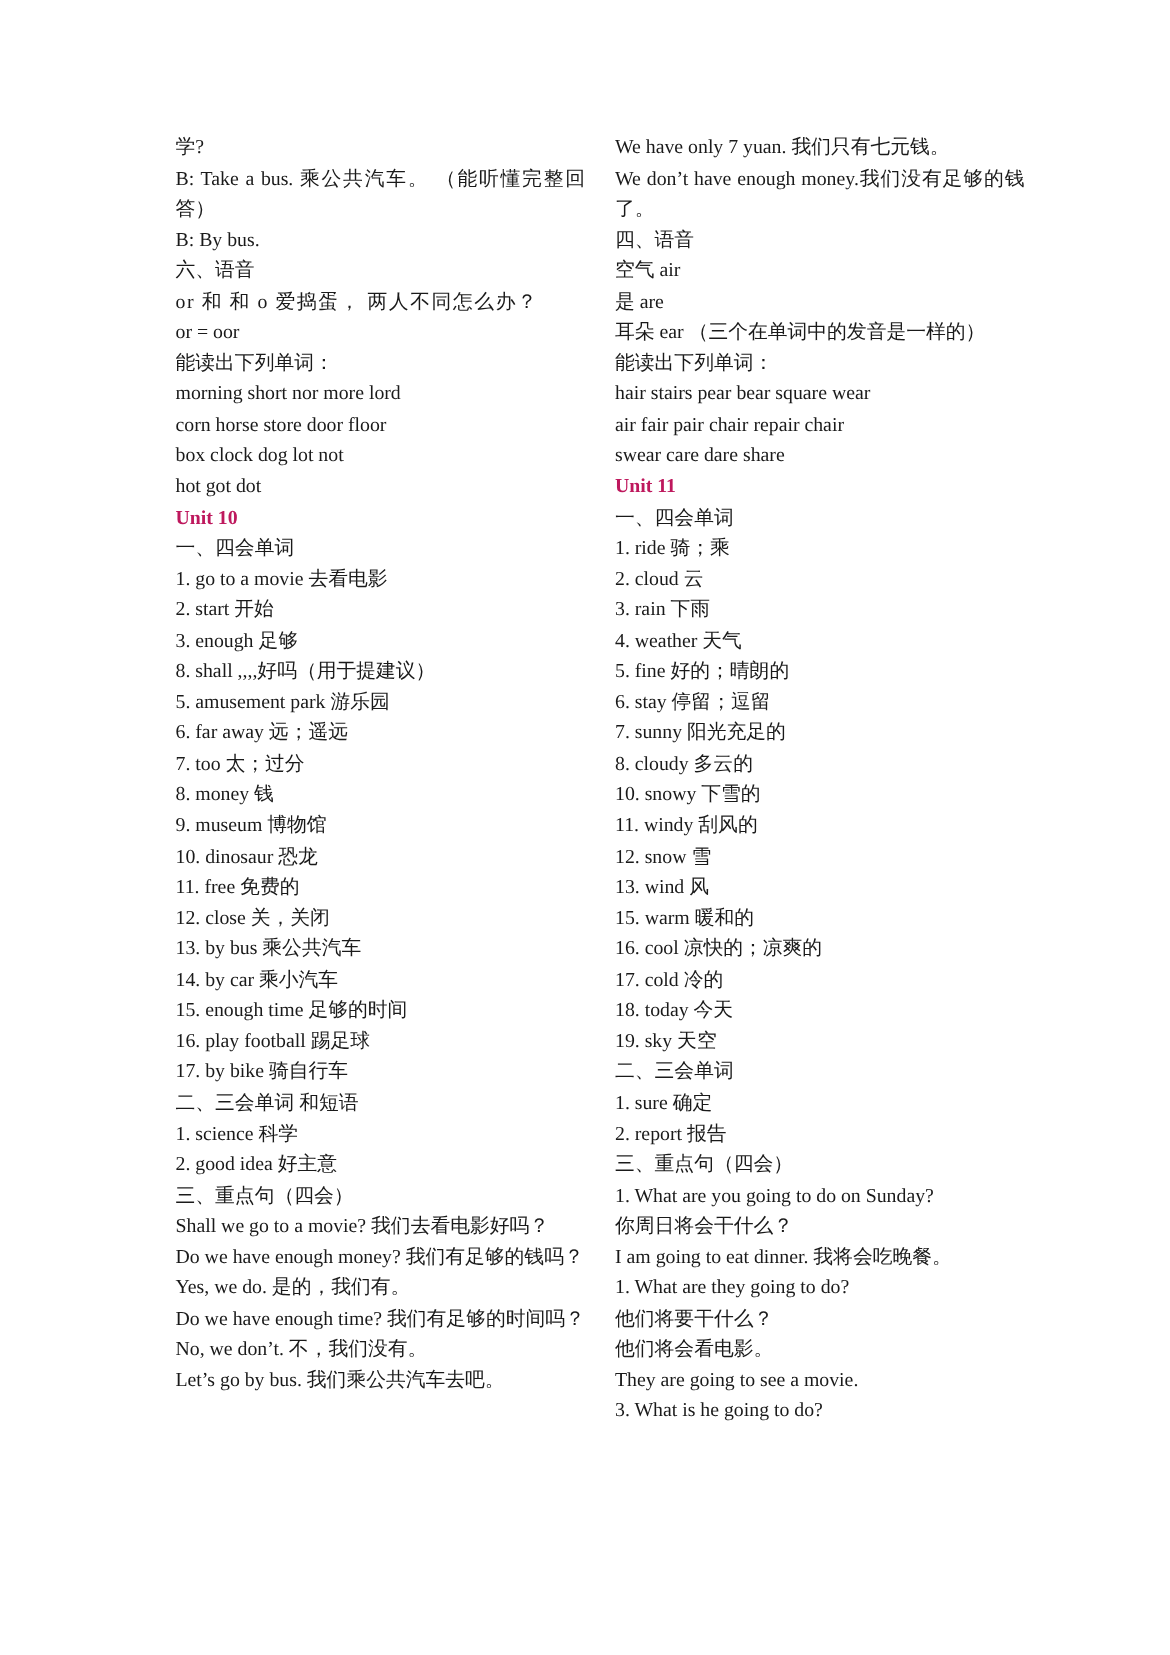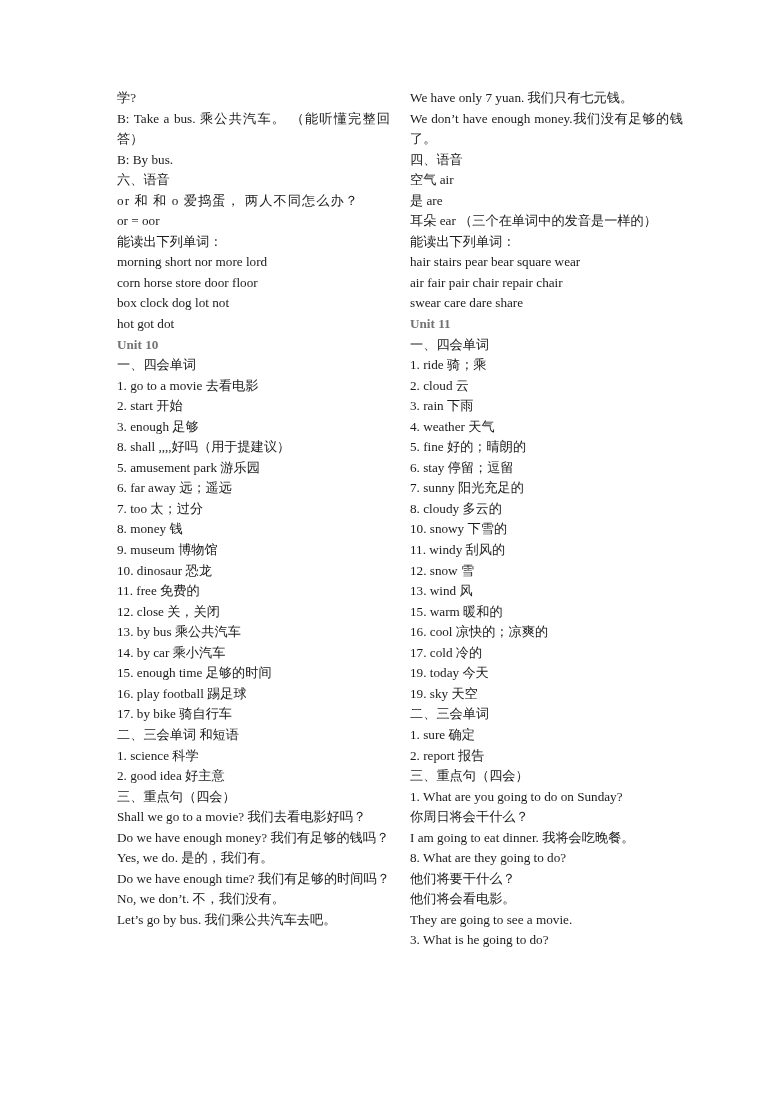--- a/index.html
+++ b/index.html
@@ -51,21 +51,21 @@
     padding: 0;
   }
   
   .line.single {
     text-align: left;
   }
   .unit-heading {
     font-size: 13.2px;
     line-height: 20.55px;
     font-weight: bold;
-    color: #737373;
+    color: #be185d;
     text-align: left;
     margin: 0;
     padding: 0;
   }
   .spaced {
     letter-spacing: 0.08em;
   }
 </style>
 </head>
 <body>
@@ -144,32 +144,32 @@
       <p class="line single">6. stay  停留；逗留</p>
       <p class="line single">7. sunny  阳光充足的</p>
       <p class="line single">8. cloudy  多云的</p>
       <p class="line single">10. snowy  下雪的</p>
       <p class="line single">11. windy  刮风的</p>
       <p class="line single">12. snow  雪</p>
       <p class="line single">13. wind  风</p>
       <p class="line single">15. warm  暖和的</p>
       <p class="line single">16. cool  凉快的；凉爽的</p>
       <p class="line single">17. cold  冷的</p>
-      <p class="line single">19. today  今天</p>
+      <p class="line single">18. today  今天</p>
       <p class="line single">19. sky  天空</p>
 
       <p class="line single">二、三会单词</p>
       <p class="line single">1. sure  确定</p>
       <p class="line single">2. report  报告</p>
 
       <p class="line single">三、重点句（四会）</p>
       <p class="line single">1. What are you going to do on Sunday?</p>
       <p class="line single">你周日将会干什么？</p>
       <p class="line single">I am going to eat dinner. 我将会吃晚餐。</p>
-      <p class="line single">8. What are they going to do?</p>
+      <p class="line single">1. What are they going to do?</p>
       <p class="line single">他们将要干什么？</p>
       <p class="line single">他们将会看电影。</p>
       <p class="line single">They are going to see a movie.</p>
       <p class="line single">3. What is he going to do?</p>
     </div>
 
   </div>
 </div>
 
 </body></html>

